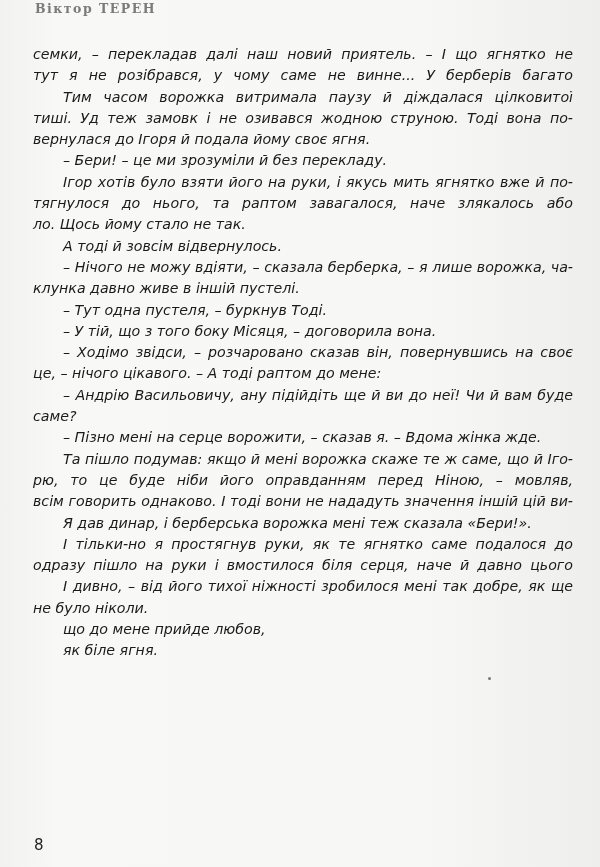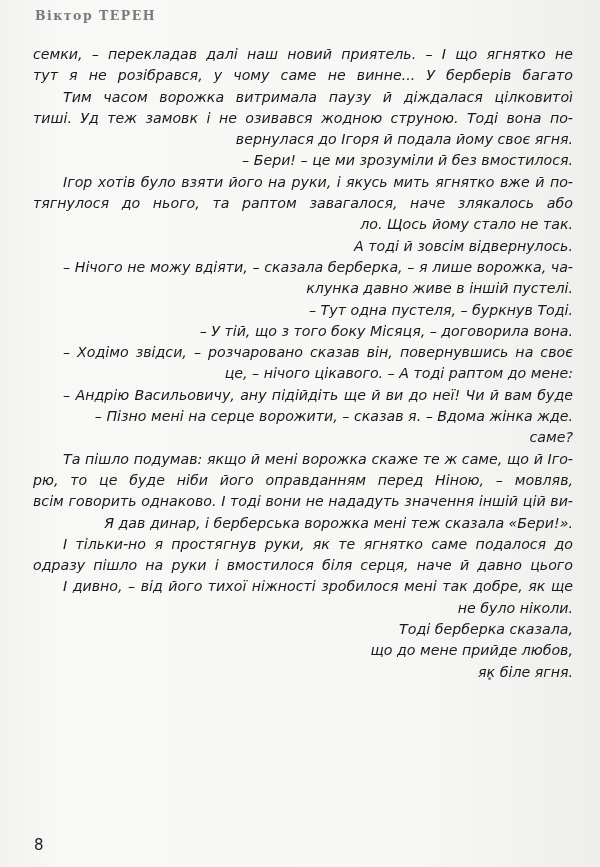--- a/index.html
+++ b/index.html
@@ -8,34 +8,34 @@
     background: #f7f7f6;
     position: relative;
     font-family: "DejaVu Sans", "Liberation Sans", sans-serif;
     color: #1c1c1c;
   }
   .page {
     position: absolute; left: 0; top: 0; width: 600px; height: 867px;
     background: linear-gradient(90deg, #f2f2f1 0%, #f8f8f7 10%, #f7f7f6 70%, #eeeeed 100%);
   }
   .running-head {
-    position: absolute; left: 35px; top: 8px;
+    position: absolute; left: 35px; top: 1px;
     font-family: "DejaVu Serif", "Liberation Serif", serif;
     font-size: 12.5px; font-weight: bold; letter-spacing: 1.5px;
     color: #7a7a7a;
   }
   .body-text {
     position: absolute; left: 33px; top: 44px; width: 540px;
     font-family: "DejaVu Sans", "Liberation Sans", sans-serif;
     font-style: italic;
     font-size: 14.2px;
     line-height: 21.3px;
     color: #1a1a1a;
   }
-  .line { white-space: nowrap; display: block; text-align: right; }
+  .line { white-space: nowrap; display: block; }
   .line.justify { text-align: justify; text-align-last: justify; white-space: normal; height: 21.3px; overflow: hidden; }
   .line.indent { padding-left: 30px; }
   .page-number {
     position: absolute; left: 34px; top: 836px;
     font-family: "DejaVu Sans", "Liberation Sans", sans-serif;
     font-size: 15px; color: #222;
   }
   .speck {
     position: absolute; left: 488px; top: 677px; width: 3px; height: 3px;
     border-radius: 50%; background: #777;
@@ -46,43 +46,42 @@
 
 <div class="page">
   <div class="running-head">Віктор ТЕРЕН</div>
 
   <div class="body-text" id="body-text">
       <span class="line justify">семки, – перекладав далі наш новий приятель. – І що ягнятко не винне,</span>
       <span class="line justify">тут я не розібрався, у чому саме не винне... У берберів багато діалектів.</span>
       <span class="line indent justify">Тим часом ворожка витримала паузу й діждалася цілковитої</span>
       <span class="line justify">тиші. Уд теж замовк і не озивався жодною струною. Тоді вона по-</span>
       <span class="line">вернулася до Ігоря й подала йому своє ягня.</span>
-      <span class="line indent">– Бери! – це ми зрозуміли й без вмостилося.</span>
+      <span class="line indent">– Бери! – це ми зрозуміли й без перекладу.</span>
       <span class="line indent justify">Ігор хотів було взяти його на руки, і якусь мить ягнятко вже й по-</span>
       <span class="line justify">тягнулося до нього, та раптом завагалося, наче злякалось або роздума-</span>
       <span class="line">ло. Щось йому стало не так.</span>
       <span class="line indent">А тоді й зовсім відвернулось.</span>
       <span class="line indent justify">– Нічого не можу вдіяти, – сказала берберка, – я лише ворожка, ча-</span>
       <span class="line">клунка давно живе в іншій пустелі.</span>
       <span class="line indent">– Тут одна пустеля, – буркнув Тоді.</span>
       <span class="line indent">– У тій, що з того боку Місяця, – договорила вона.</span>
       <span class="line indent justify">– Ходімо звідси, – розчаровано сказав він, повернувшись на своє міс-</span>
       <span class="line">це, – нічого цікавого. – А тоді раптом до мене:</span>
       <span class="line indent justify">– Андрію Васильовичу, ану підійдіть ще й ви до неї! Чи й вам буде те</span>
+      <span class="line">саме?</span>
       <span class="line indent">– Пізно мені на серце ворожити, – сказав я. – Вдома жінка жде.</span>
-      <span class="line">саме?</span>
       <span class="line indent justify">Та пішло подумав: якщо й мені ворожка скаже те ж саме, що й Іго-</span>
       <span class="line justify">рю, то це буде ніби його оправданням перед Ніною, – мовляв, берберка</span>
       <span class="line justify">всім говорить однаково. І тоді вони не нададуть значення іншій цій ви-</span>
       <span class="line indent">Я дав динар, і берберська ворожка мені теж сказала «Бери!».</span>
       <span class="line indent justify">І тільки-но я простягнув руки, як те ягнятко саме подалося до мене,</span>
       <span class="line justify">одразу пішло на руки і вмостилося біля серця, наче й давно цього чекало.</span>
       <span class="line indent justify">І дивно, – від його тихої ніжності зробилося мені так добре, як ще</span>
       <span class="line">не було ніколи.</span>
-      <span class="line indent">Тоді берберка сказала,</span>
       <span class="line indent">що до мене прийде любов,</span>
       <span class="line indent">як біле ягня.</span>
     </div>
 
   <div class="speck"></div>
 
   <div class="page-number">8</div>
 </div>
 
 </body></html>

